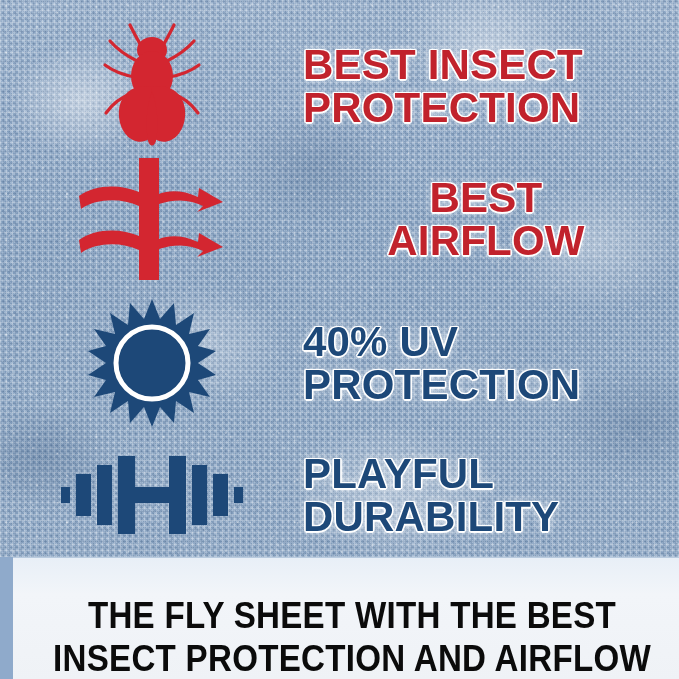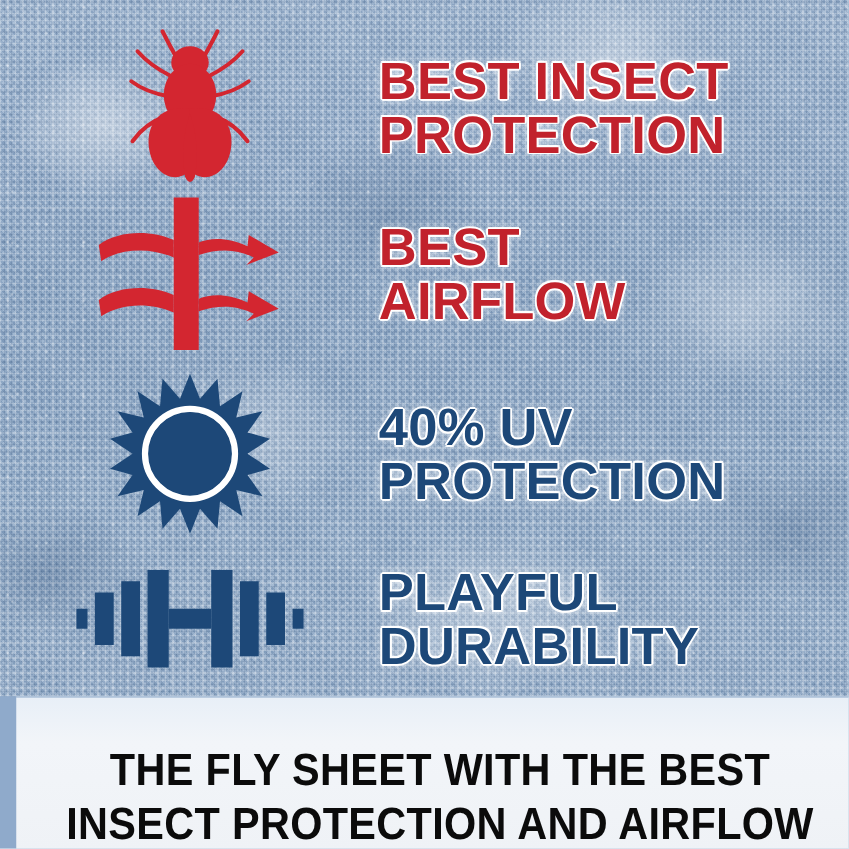--- a/index.html
+++ b/index.html
@@ -88,21 +88,21 @@
     height: 557px;
   }
   .feature-row {
     position: absolute;
     left: 0;
     width: 679px;
     display: flex;
     align-items: center;
   }
   .feature-row[data-row="0"] { top: 16px;   height: 140px; }
-  .feature-row[data-row="1"] { top: 152px; height: 134px; }
+  .feature-row[data-row="1"] { top: 152px; height: 134px; text-align: center; }
   .feature-row[data-row="2"] { top: 296px; height: 134px; }
   .feature-row[data-row="3"] { top: 436px; height: 118px; justify-content: space-between; }
 
   .icon-cell {
     width: 303px;
     display: flex;
     align-items: center;
     justify-content: center;
     flex: 0 0 303px;
   }

